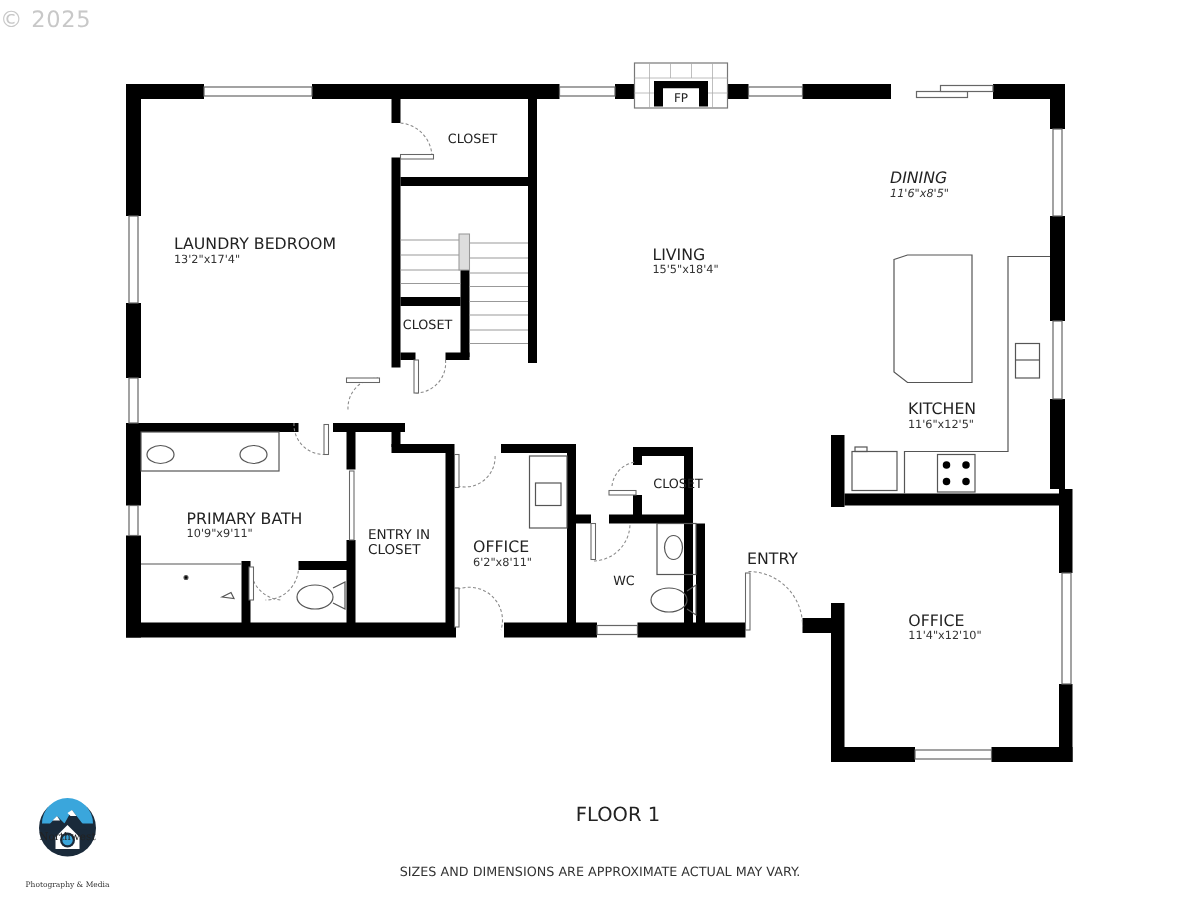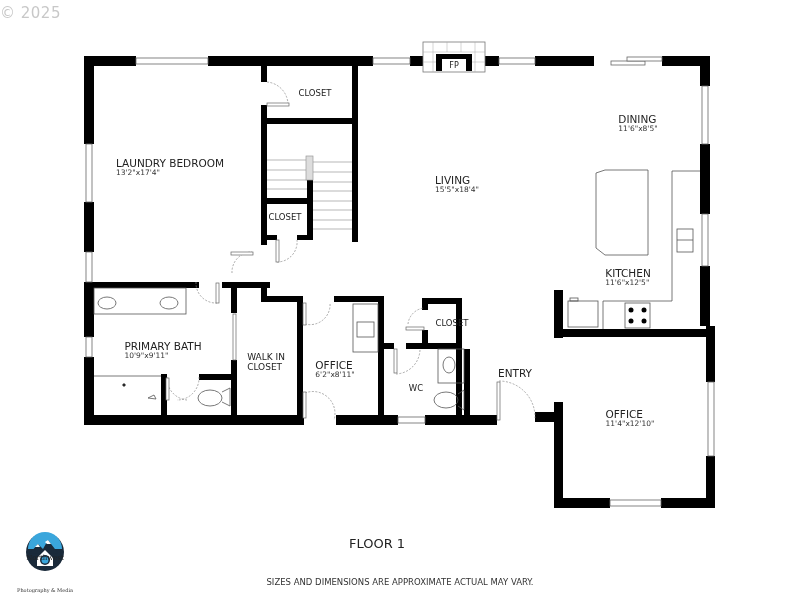--- a/index.html
+++ b/index.html
@@ -2,21 +2,21 @@
 <html><head>
 <meta charset="utf-8">
 <style>
   html,body{margin:0;padding:0;background:#fff;}
   body{width:800px;height:600px;position:relative;overflow:hidden;font-family:"DejaVu Sans",sans-serif;color:#222;}
   .copyright{position:absolute;left:0;top:4px;font-size:15px;color:#c8c8c8;letter-spacing:0.5px;}
   svg.plan{position:absolute;left:0;top:0;}
   .lbl{position:absolute;white-space:nowrap;transform:translateX(-50%);line-height:1.15;}
   .lbl .n{font-size:10.5px;color:#222;display:block;}
   .lbl .d{font-size:7.5px;color:#333;display:block;}
-  .floor{position:absolute;left:377px;top:536px;transform:translateX(-50%);font-size:13px;color:#222;}
+  .floor{position:absolute;left:412px;top:536px;transform:translateX(-50%);font-size:13px;color:#222;}
   .disc{position:absolute;left:400px;top:577px;transform:translateX(-50%);font-size:8.5px;color:#333;white-space:nowrap;}
   .logo{position:absolute;left:25px;top:532px;width:40px;height:40px;}
   .logo-t1{position:absolute;left:45px;top:554px;transform:translateX(-50%);font-family:"DejaVu Serif",serif;font-size:7px;color:#222;white-space:nowrap;}
   .logo-t2{position:absolute;left:45px;top:587px;transform:translateX(-50%);font-family:"DejaVu Serif",serif;font-size:5px;color:#333;white-space:nowrap;}
 </style>
 </head>
 <body>
 
 <div class="copyright">© 2025</div>
 
@@ -191,38 +191,38 @@
 <div class="lbl" style="left:170px;top:157px;">
   <span class="n">LAUNDRY BEDROOM</span>
   <span class="d">13'2"x17'4"</span>
 </div>
 <div class="lbl" style="left:315px;top:89px;">
   <span class="n" style="font-size:8.5px">CLOSET</span>
 </div>
 <div class="lbl" style="left:285px;top:213px;">
   <span class="n" style="font-size:8.5px">CLOSET</span>
 </div>
-<div class="lbl" style="left:457px;top:174px;">
+<div class="lbl" style="left:457px;top:164px;">
   <span class="n">LIVING</span>
   <span class="d">15'5"x18'4"</span>
 </div>
-<div class="lbl" style="left:638px;top:113px;">
+<div class="lbl" style="left:613px;top:113px;font-style:italic;">
   <span class="n">DINING</span>
   <span class="d">11'6"x8'5"</span>
 </div>
 <div class="lbl" style="left:628px;top:267px;">
   <span class="n">KITCHEN</span>
   <span class="d">11'6"x12'5"</span>
 </div>
 <div class="lbl" style="left:163px;top:340px;">
   <span class="n">PRIMARY BATH</span>
   <span class="d">10'9"x9'11"</span>
 </div>
 <div class="lbl" style="left:266px;top:352px;">
-  <span class="n" style="font-size:9px">WALK IN</span>
+  <span class="n" style="font-size:9px">ENTRY IN</span>
   <span class="n" style="font-size:9px">CLOSET</span>
 </div>
 <div class="lbl" style="left:335px;top:359px;">
   <span class="n">OFFICE</span>
   <span class="d">6'2"x8'11"</span>
 </div>
 <div class="lbl" style="left:452px;top:319px;">
   <span class="n" style="font-size:8.5px">CLOSET</span>
 </div>
 <div class="lbl" style="left:416px;top:384px;">

